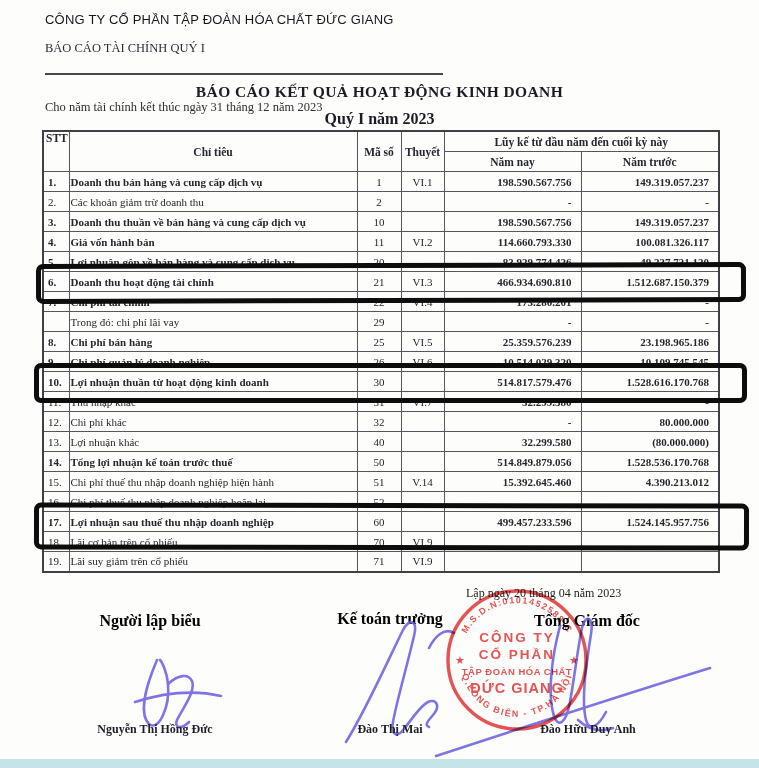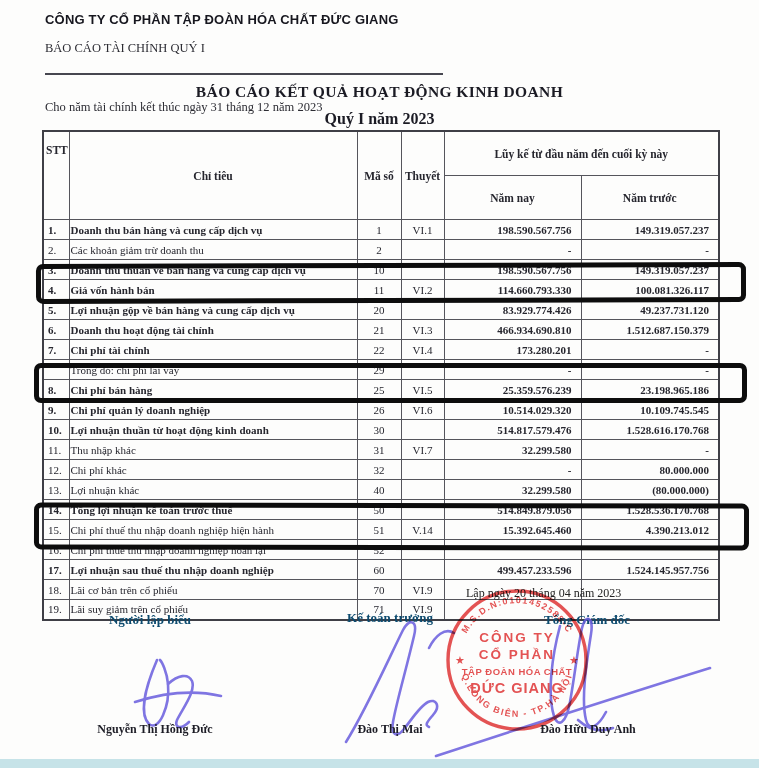--- a/index.html
+++ b/index.html
@@ -1,47 +1,47 @@
 <!DOCTYPE html>
 <html style="--stamp-red: #e23b3c; --sig-blue: #6a5ede; --strip-cyan: #c6e3e8; --hl-black: #0d0d0d;"><head>
 <meta charset="utf-8">
 <style>
   html,body{margin:0;padding:0;background:#e9e9e9;}
   .page{position:relative;width:759px;height:768px;background:#fdfdfc;overflow:hidden;
         font-family:"Liberation Serif","DejaVu Serif",serif;color:#23232b;}
   
   .company{position:absolute;left:45px;top:12px;font-family:"Liberation Sans","DejaVu Sans",sans-serif;
-           font-weight:bold;font-size:13px;letter-spacing:.2px;color:#17171f;}
+           font-weight:normal;font-size:13px;letter-spacing:.2px;color:#17171f;}
   .rpt-type{position:absolute;left:45px;top:41px;font-size:12.5px;color:#2c2c33;}
   .period{position:absolute;left:45px;top:57px;font-size:12.5px;color:#2c2c33;margin-top:43px;}
   .rule{position:absolute;left:45px;top:73px;width:398px;height:2px;background:#474750;}
   .doc-title{position:absolute;left:0;top:83px;width:759px;text-align:center;
              font-weight:bold;font-size:15.5px;letter-spacing:.4px;color:#1b1b24;}
   .doc-sub{position:absolute;left:0;top:110px;width:759px;text-align:center;
            font-weight:bold;font-size:16px;color:#1b1b24;}
   
   table.fin{position:absolute;left:42px;top:130px;width:676px;border-collapse:collapse;
             table-layout:fixed;font-size:11px;color:#26262e;border:2px solid #3f3f46;}
   table.fin th,table.fin td{border:1px solid #55555c;overflow:hidden;white-space:nowrap;}
-  table.fin th{font-weight:bold;font-size:11.5px;text-align:center;height:19px;padding:12px 2px;}
+  table.fin th{font-weight:bold;font-size:11.5px;text-align:center;height:19px;padding:0 2px;}
   th.stt-h{vertical-align:top;text-align:left;padding-left:3px;}
   table.fin tbody tr{height:20px;}
   td.stt{padding-left:4px;text-align:left;}
   td.lbl{text-align:left;}
   td.ms,td.th{text-align:center;}
   td.num{text-align:right;padding-right:9px;font-weight:bold;}
   tr.b td.lbl,tr.b td.stt{font-weight:bold;}
   
   .hl{position:absolute;border:5px solid var(--hl-black,#0d0d0d);border-radius:7px;}
   .hl-a{left:36px;top:263px;width:700px;height:30px;transform:rotate(-.15deg);}
   .hl-b{left:34px;top:363px;width:703px;height:30px;}
   .hl-c{left:34px;top:503px;width:705px;height:37px;transform:rotate(.1deg);}
   
   .date-line{position:absolute;left:466px;top:586px;font-size:12px;color:#222;}
-  .signer{position:absolute;text-align:center;font-size:13px;font-weight:bold;color:#0c4a6e;}
+  .signer{position:absolute;text-align:center;font-size:16px;font-weight:bold;color:#000000;}
   .signer .ttl{display:block;}
   .s1{left:75px;top:612px;width:150px;}
   .s2{left:315px;top:610px;width:150px;}
   .s3{left:512px;top:612px;width:150px;}
   .name{position:absolute;top:722px;text-align:center;font-size:12px;font-weight:bold;color:#1d1d26;}
   .n1{left:65px;width:180px;}
   .n2{left:315px;width:150px;}
   .n3{left:498px;width:180px;}
   .stamp{position:absolute;left:441px;top:586px;opacity:.88;mix-blend-mode:multiply;}
   .sig{position:absolute;opacity:.85;}

